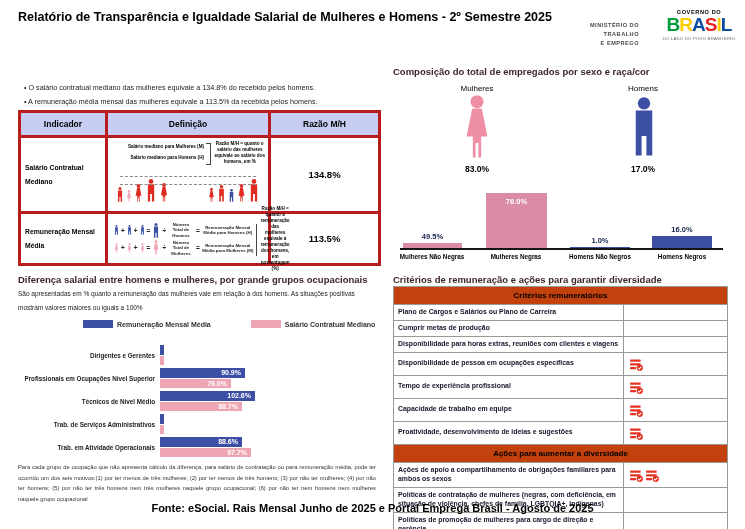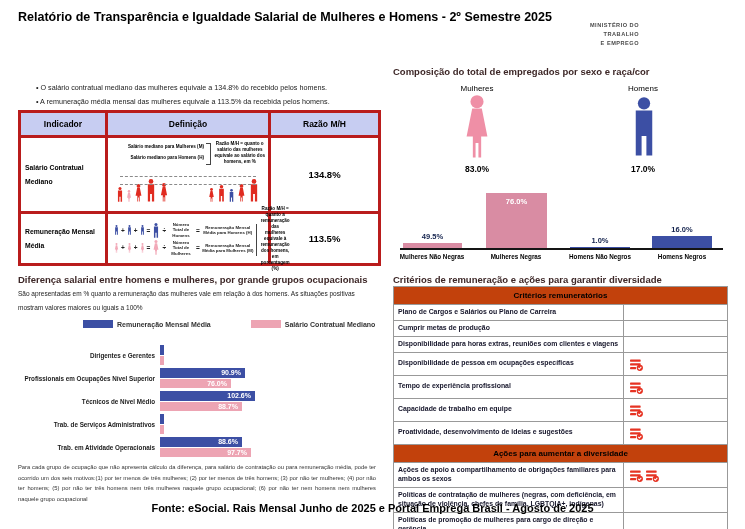--- a/index.html
+++ b/index.html
@@ -13,21 +13,21 @@
             color:#4a4a4a;letter-spacing:.5px;line-height:1.6;}
   .govlogo{position:absolute;left:656px;top:9px;width:86px;text-align:center;}
   .gov-top{font-size:5.6px;font-weight:bold;letter-spacing:.6px;}
   .gov-brand{font-size:19px;font-weight:bold;letter-spacing:-1px;line-height:1.05;}
   .gov-tag{font-size:4.3px;color:#666;margin-top:1px;letter-spacing:.2px;}
 
   
   .sec-title{position:absolute;font-size:9.5px;font-weight:bold;color:#3d2727;white-space:nowrap;}
 
   
-  .bullets{position:absolute;left:36px;top:81px;font-size:7.2px;color:#1a1a1a;line-height:2.0;}
+  .bullets{position:absolute;left:24px;top:81px;font-size:7.2px;color:#1a1a1a;line-height:2.0;}
 
   
   .ind-table{position:absolute;left:18px;top:110px;width:360px;border-collapse:collapse;table-layout:fixed;}
   .ind-table th,.ind-table td{border:3px solid #b91c1c;}
   .ind-table th{background:#c7cdf2;font-size:8.5px;height:20px;font-weight:bold;}
   .ind-cell{font-size:6.8px;font-weight:bold;padding-left:4px;line-height:2.0;vertical-align:middle;}
   .ratio-cell{font-size:9.5px;font-weight:bold;text-align:center;vertical-align:middle;}
   .tr1{height:76px;} .tr2{height:50px;}
   .def-cell{vertical-align:top;padding:3px 2px 2px 2px;}
   .def1top{display:flex;align-items:flex-start;}
@@ -85,20 +85,25 @@
 </head>
 <body>
 
 <div class="page">
 
   <div class="h-title">Relatório de Transparência e Igualdade Salarial de Mulheres e Homens - 2º Semestre 2025</div>
   <div class="ministry">
     <div>MINISTÉRIO DO</div>
     <div>TRABALHO</div>
     <div>E EMPREGO</div>
+  </div>
+  <div class="govlogo">
+    <div class="gov-top">GOVERNO DO</div>
+    <div class="gov-brand" id="gov-brand"><span style="color: rgb(0, 156, 59);">B</span><span style="color: rgb(255, 204, 0);">R</span><span style="color: rgb(11, 78, 162);">A</span><span style="color: rgb(229, 35, 34);">S</span><span style="color: rgb(255, 204, 0);">I</span><span style="color: rgb(11, 78, 162);">L</span></div>
+    <div class="gov-tag">DO LADO DO POVO BRASILEIRO</div>
   </div>
 
   <div class="bullets" id="bullets">
       <div>• O salário contratual mediano das mulheres equivale a 134.8% do recebido pelos homens.</div>
       <div>• A remuneração média mensal das mulheres equivale a 113.5% da recebida pelos homens.</div>
     </div>
 
   <table class="ind-table">
     <colgroup>
         <col style="width:87px">

